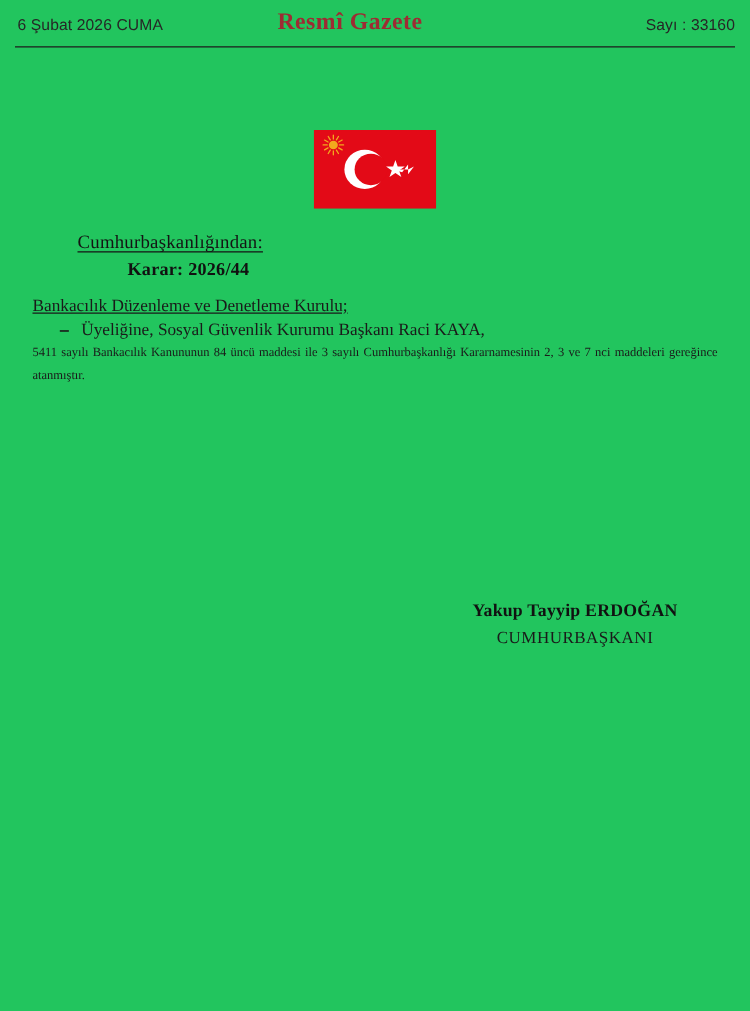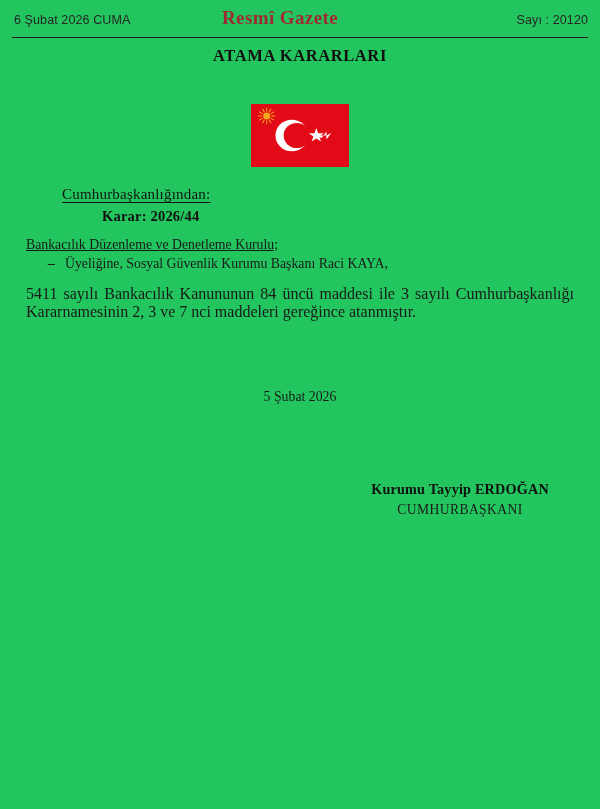--- a/index.html
+++ b/index.html
@@ -154,22 +154,22 @@
     white-space: nowrap;
   }
   .dash-marker {
     position: absolute;
     left: 22px;
     top: 0;
     font-size: 13.8px;
     color: #1a1a1a;
   }
   .legal-paragraph {
-    margin-top: 11px;
-    font-size: 16px;
+    margin-top: 0;
+    font-size: 10px;
     line-height: 18.4px;
     color: #1a1a1a;
     text-align: justify;
     text-justify: inter-word;
   }
 
   
   .decree-date {
     position: absolute;
     left: 0;
@@ -203,25 +203,24 @@
   }
 </style>
 </head>
 <body>
 
 <div class="page">
 
   <div class="masthead">
     <div class="masthead-date">6 Şubat 2026 CUMA</div>
     <div class="masthead-title">Resmî Gazete</div>
-    <div class="masthead-issue">Sayı : 20120</div>
+    <div class="masthead-issue">Sayı : 33160</div>
     <div class="masthead-rule"></div>
   </div>
 
-  <div class="section-heading">ATAMA KARARLARI</div>
 
   <div class="flag-wrap">
     <svg class="flag" viewBox="0 0 300 200" preserveAspectRatio="none">
       <rect x="0" y="0" width="300" height="200" fill="#E30A17"></rect>
       <circle cx="125" cy="100" r="50" fill="#FFFFFF"></circle>
       <circle cx="140" cy="100" r="40" fill="#E30A17"></circle>
       <polygon fill="#FFFFFF" points="193,100 216.5,107.6 231,87.6 231,112.4 245.5,92.4 231,100 231,100"></polygon>
       <g transform="translate(200,100)">
         <polygon fill="#FFFFFF" points="0,-24 5.6,-7.4 23,-7.4 8.9,3 14.5,19.4 0,9.2 -14.5,19.4 -8.9,3 -23,-7.4 -5.6,-7.4"></polygon>
       </g>
@@ -261,20 +260,19 @@
       </li>
       <li class="appointment-item">
         <span class="dash-marker">–</span>
         <span>Üyeliğine, Sosyal Güvenlik Kurumu Başkanı Raci KAYA,</span>
       </li>
     </ul>
 
     <div class="legal-paragraph">5411 sayılı Bankacılık Kanununun 84 üncü maddesi ile 3 sayılı Cumhurbaşkanlığı Kararnamesinin 2, 3 ve 7 nci maddeleri gereğince atanmıştır.</div>
   </div>
 
-  <div class="decree-date">5 Şubat 2026</div>
 
   <div class="signature-block">
-    <div class="signature-name">Kurumu Tayyip ERDOĞAN</div>
+    <div class="signature-name">Yakup Tayyip ERDOĞAN</div>
     <div class="signature-title">CUMHURBAŞKANI</div>
   </div>
 
 </div>
 
 </body></html>

